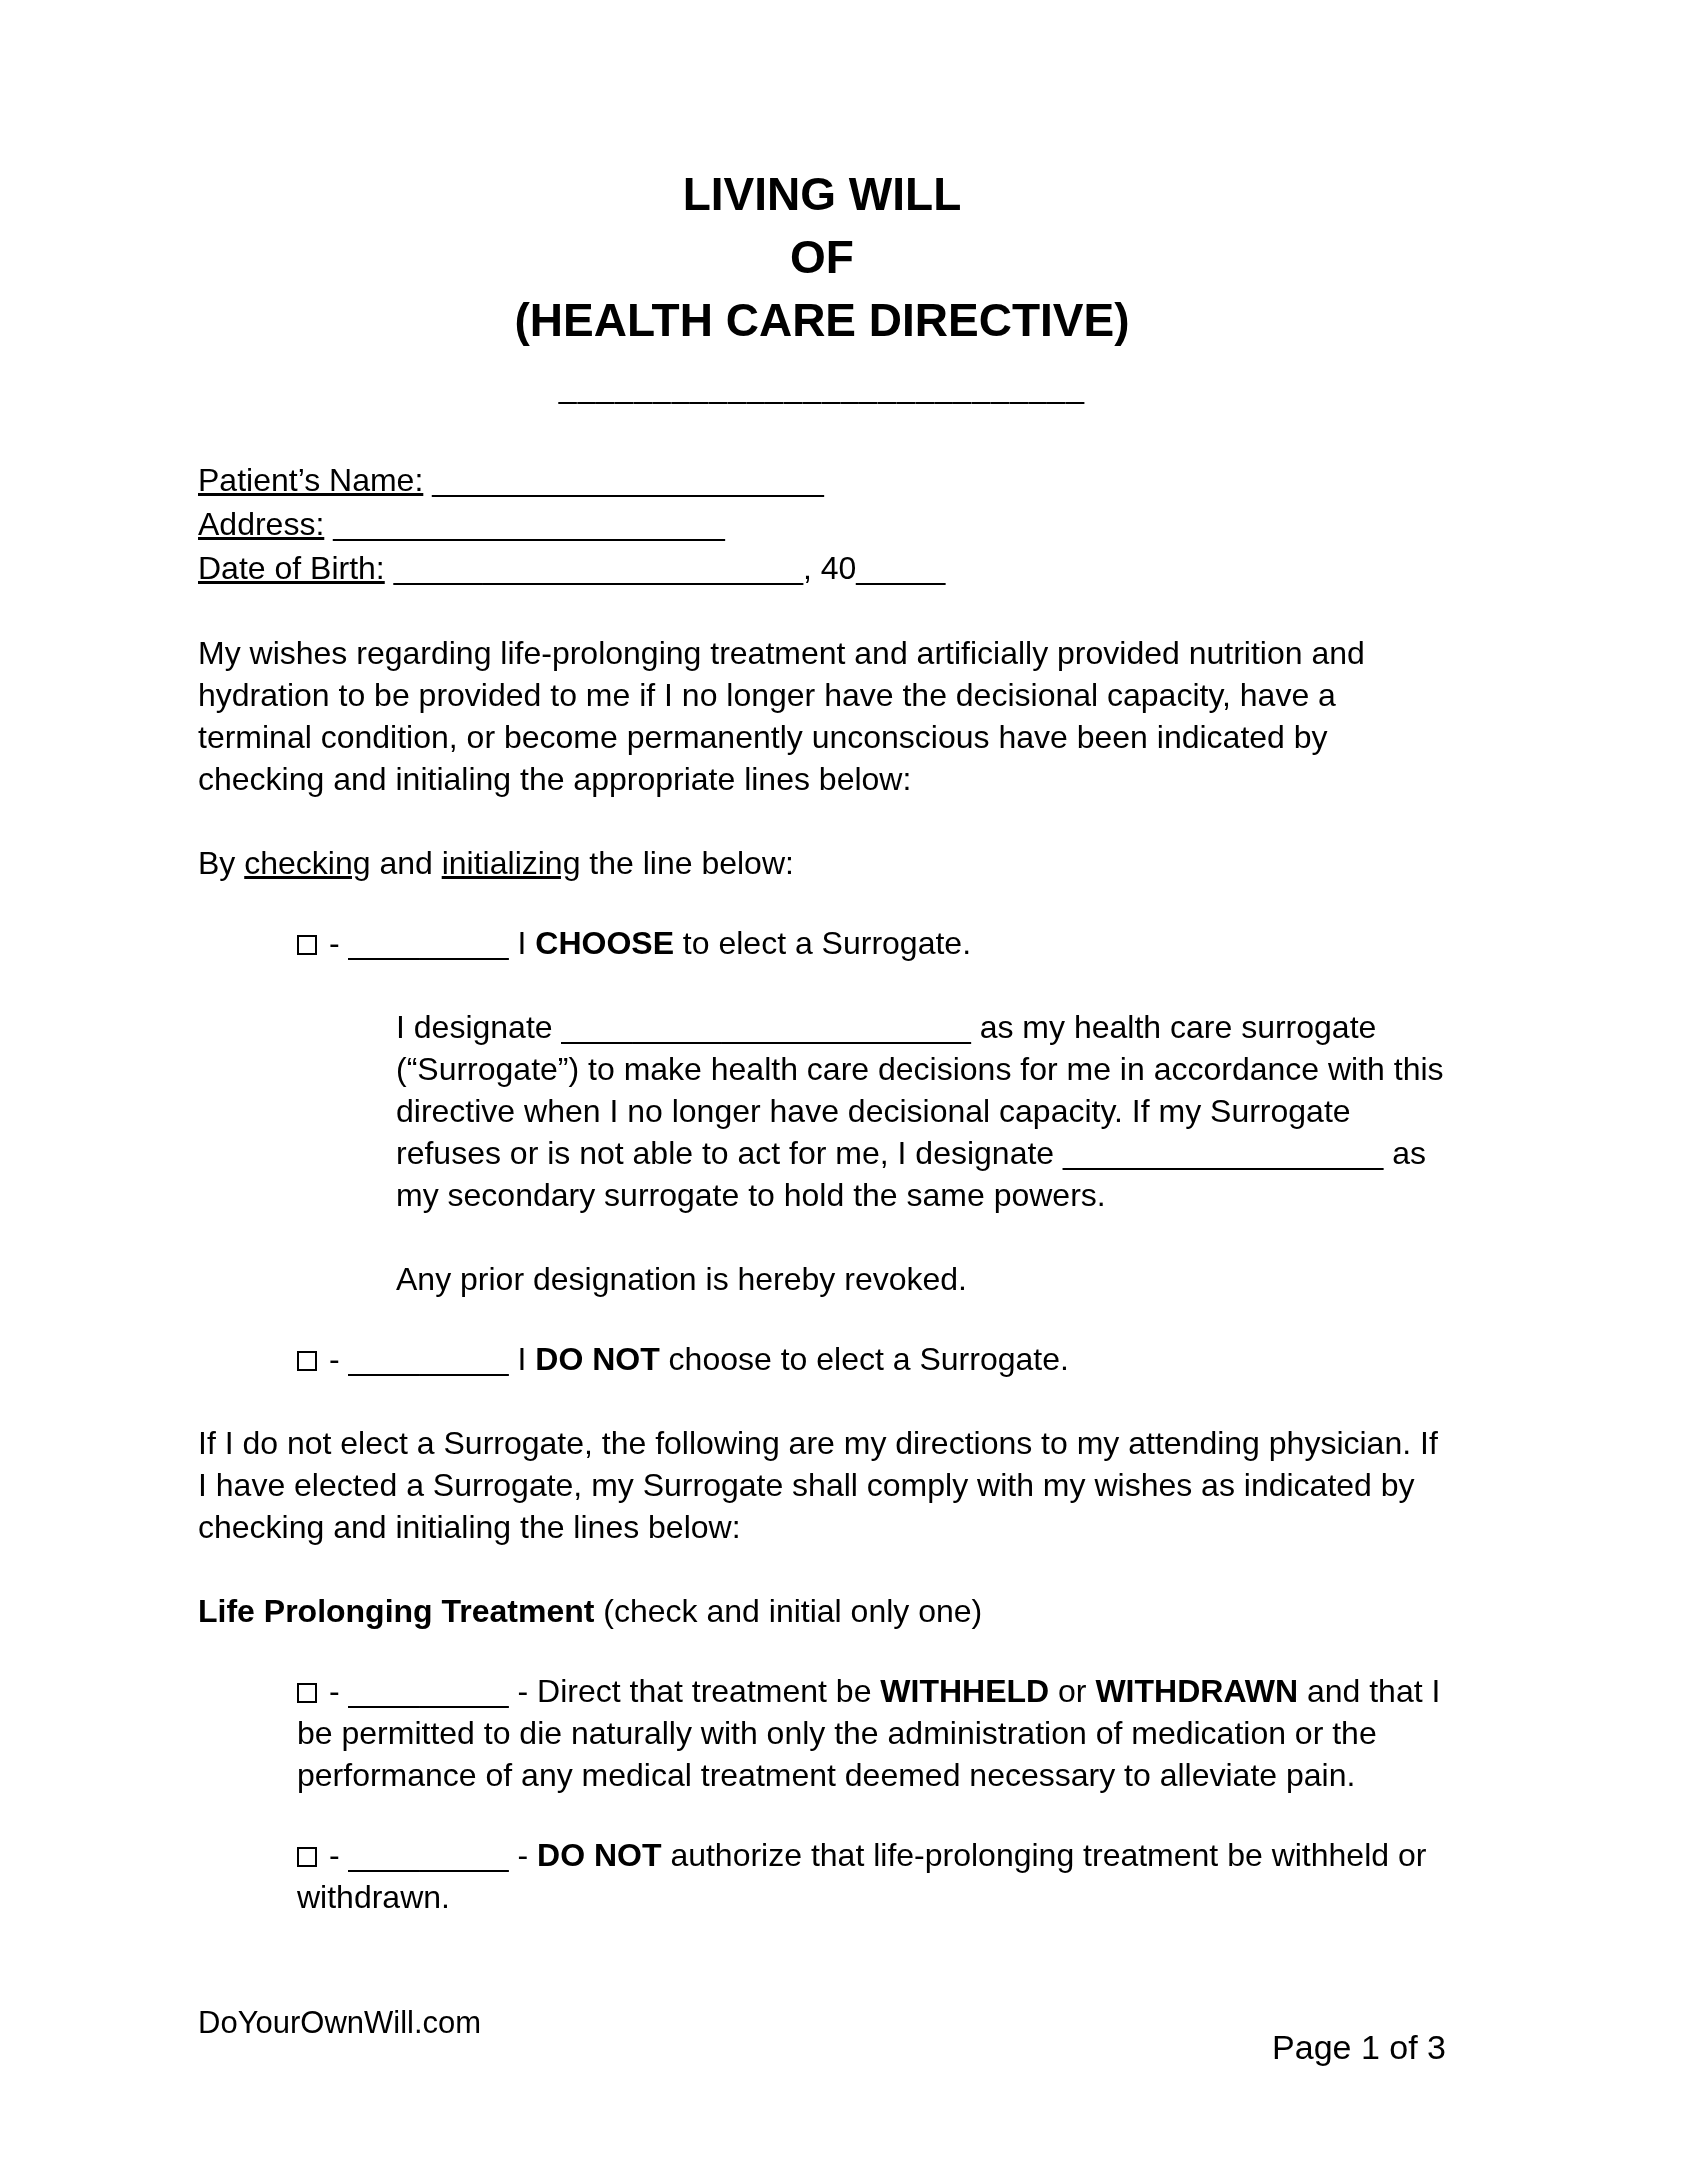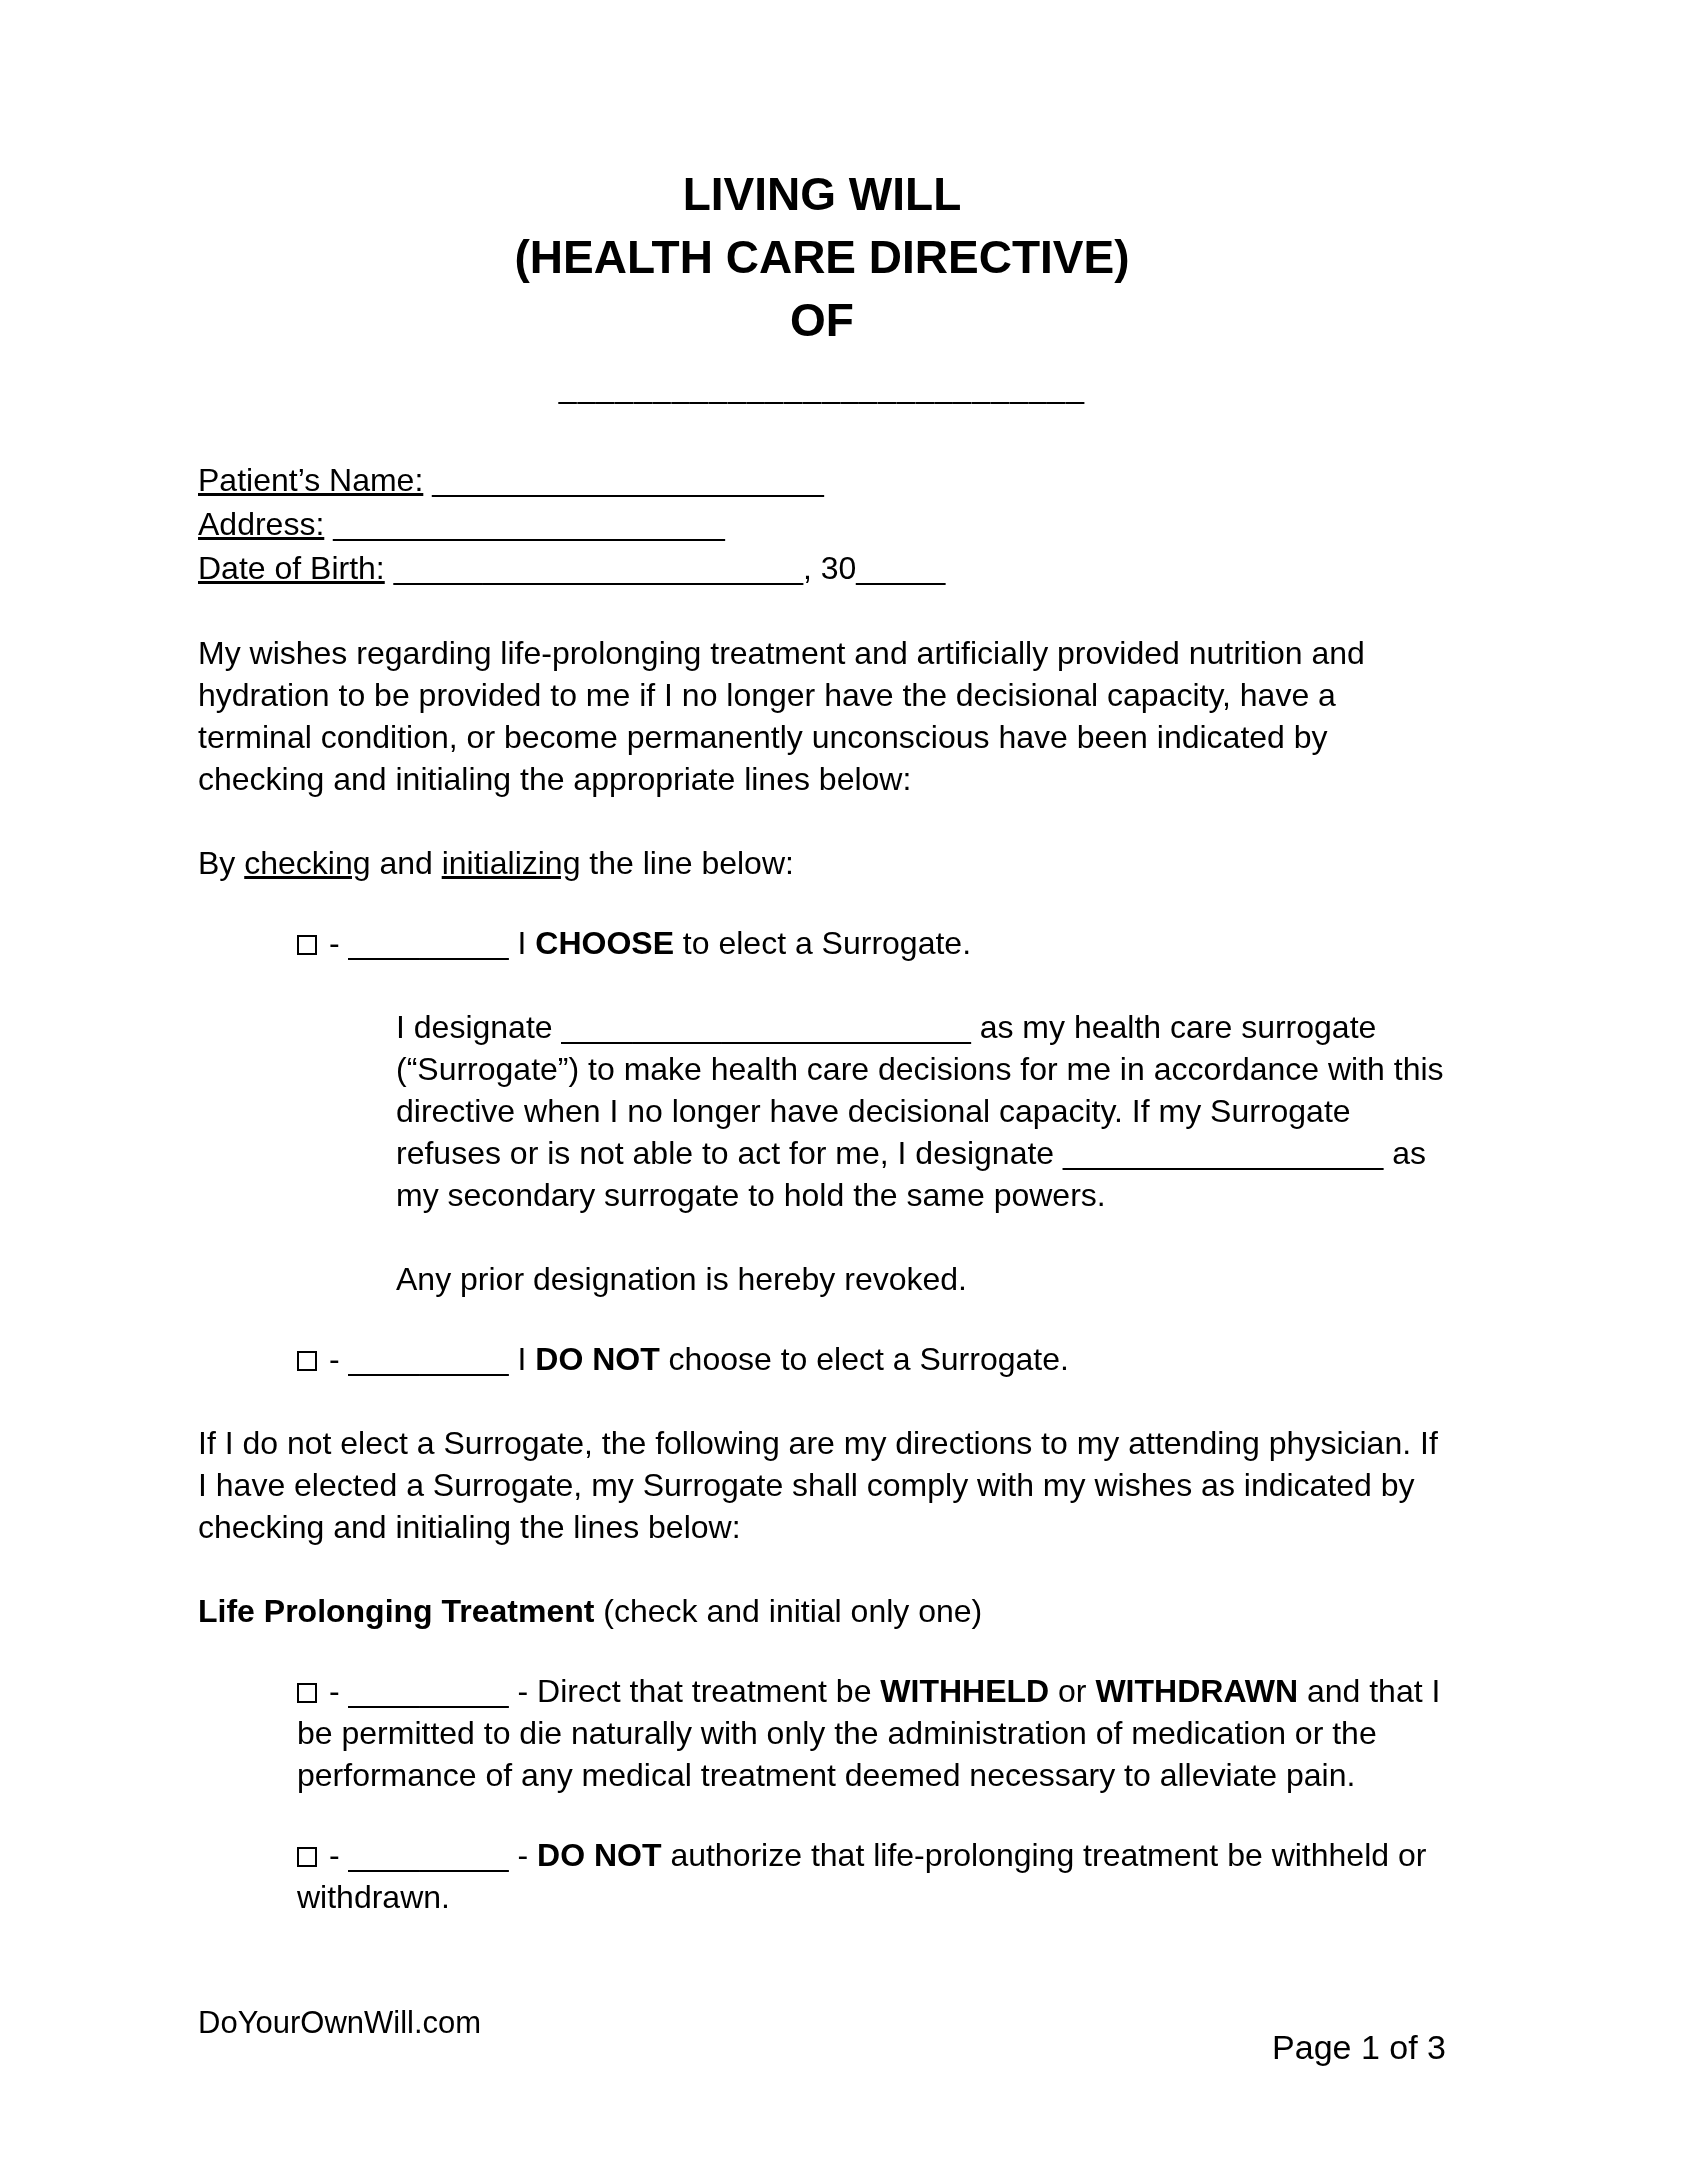--- a/index.html
+++ b/index.html
@@ -60,37 +60,37 @@
   .footer-right { margin-top: 24px; font-size: 34px; }
 </style>
 </head>
 <body>
 
 <div class="page">
   <div class="content">
 
     <div class="title">
       <div>LIVING WILL</div>
+      <div>OF</div>
       <div>(HEALTH CARE DIRECTIVE)</div>
-      <div>OF</div>
     </div>
     <div class="title-blank">____________________________</div>
 
     <div class="patient-info">
       <div>
         <span class="ul">Patient’s Name:</span>
         <span>______________________</span>
       </div>
       <div>
         <span class="ul">Address:</span>
         <span>______________________</span>
       </div>
       <div>
         <span class="ul">Date of Birth:</span>
-        <span>_______________________</span><span>, 30</span><span>_____</span>
+        <span>_______________________</span><span>, 40</span><span>_____</span>
       </div>
     </div>
 
     <p class="para">My wishes regarding life-prolonging treatment and artificially provided nutrition and hydration to be provided to me if I no longer have the decisional capacity, have a terminal condition, or become permanently unconscious have been indicated by checking and initialing the appropriate lines below:</p>
 
     <p class="para"><span>By </span><span class="ul">checking</span><span> and </span><span class="ul">initializing</span><span> the line below:</span></p>
 
     <div class="item indent1">
       <span class="checkbox"></span><span> - </span><span>_________</span><span> I </span><b>CHOOSE</b><span> to elect a Surrogate.</span>
     </div>

